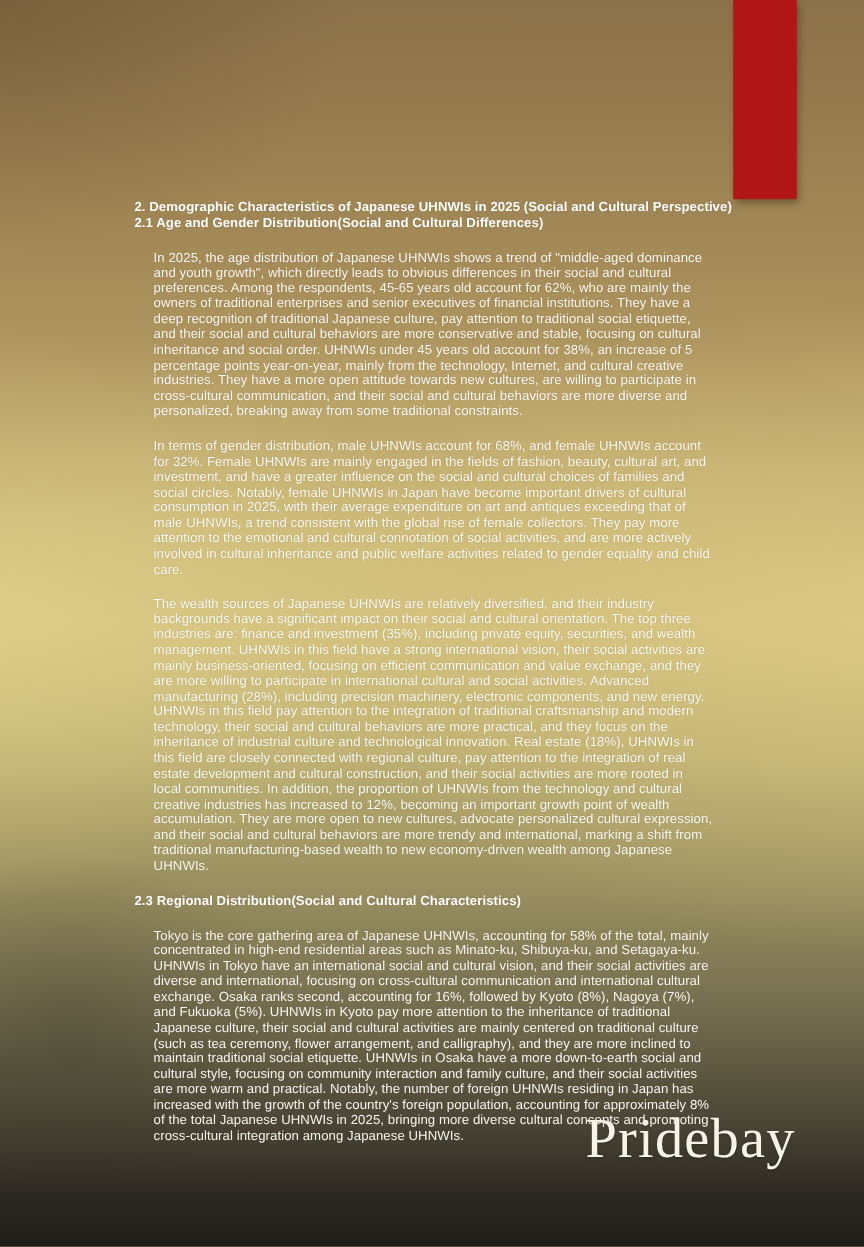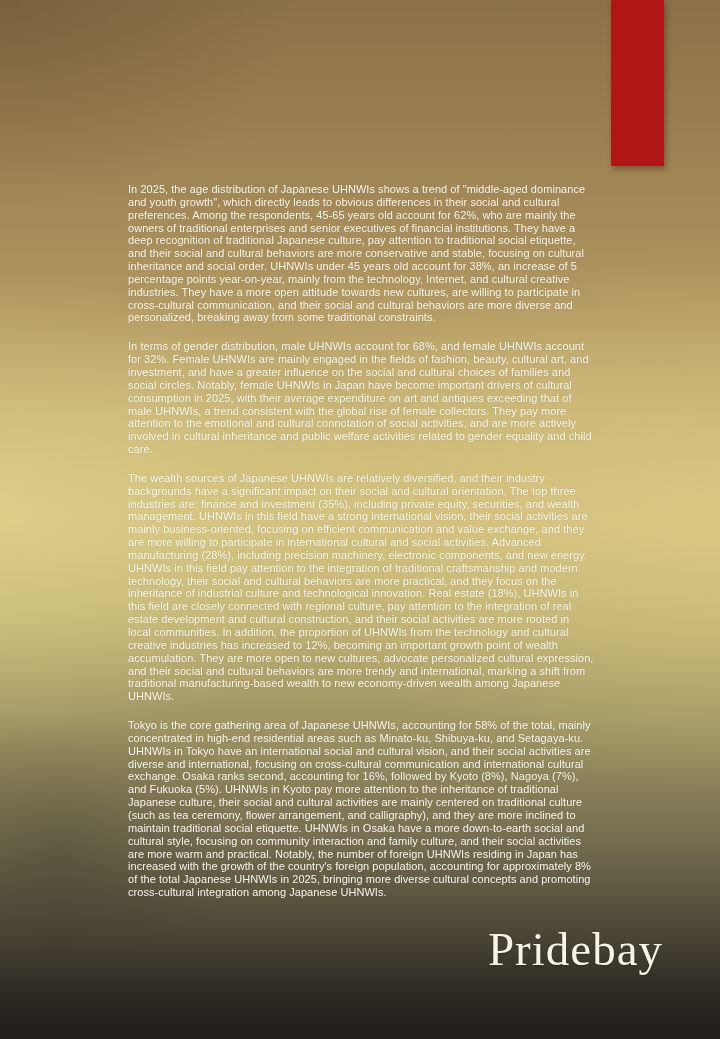--- a/index.html
+++ b/index.html
@@ -61,23 +61,26 @@
   }
 </style>
 </head>
 <body>
 
 <div class="page">
   <div class="bg"></div>
   <div class="red-band" style="background: rgb(177, 22, 22);"></div>
 
   <div class="content">
+    <div class="h">2. Demographic Characteristics of Japanese UHNWIs in 2025 (Social and Cultural Perspective)</div>
 
+    <div class="h">2.1 Age and Gender Distribution(Social and Cultural Differences)</div>
     <p>In 2025, the age distribution of Japanese UHNWIs shows a trend of "middle-aged dominance and youth growth", which directly leads to obvious differences in their social and cultural preferences. Among the respondents, 45-65 years old account for 62%, who are mainly the owners of traditional enterprises and senior executives of financial institutions. They have a deep recognition of traditional Japanese culture, pay attention to traditional social etiquette, and their social and cultural behaviors are more conservative and stable, focusing on cultural inheritance and social order. UHNWIs under 45 years old account for 38%, an increase of 5 percentage points year-on-year, mainly from the technology, Internet, and cultural creative industries. They have a more open attitude towards new cultures, are willing to participate in cross-cultural communication, and their social and cultural behaviors are more diverse and personalized, breaking away from some traditional constraints.</p>
     <p>In terms of gender distribution, male UHNWIs account for 68%, and female UHNWIs account for 32%. Female UHNWIs are mainly engaged in the fields of fashion, beauty, cultural art, and investment, and have a greater influence on the social and cultural choices of families and social circles. Notably, female UHNWIs in Japan have become important drivers of cultural consumption in 2025, with their average expenditure on art and antiques exceeding that of male UHNWIs, a trend consistent with the global rise of female collectors. They pay more attention to the emotional and cultural connotation of social activities, and are more actively involved in cultural inheritance and public welfare activities related to gender equality and child care.</p>
 
     <p>The wealth sources of Japanese UHNWIs are relatively diversified, and their industry backgrounds have a significant impact on their social and cultural orientation. The top three industries are: finance and investment (35%), including private equity, securities, and wealth management. UHNWIs in this field have a strong international vision, their social activities are mainly business-oriented, focusing on efficient communication and value exchange, and they are more willing to participate in international cultural and social activities. Advanced manufacturing (28%), including precision machinery, electronic components, and new energy. UHNWIs in this field pay attention to the integration of traditional craftsmanship and modern technology, their social and cultural behaviors are more practical, and they focus on the inheritance of industrial culture and technological innovation. Real estate (18%), UHNWIs in this field are closely connected with regional culture, pay attention to the integration of real estate development and cultural construction, and their social activities are more rooted in local communities. In addition, the proportion of UHNWIs from the technology and cultural creative industries has increased to 12%, becoming an important growth point of wealth accumulation. They are more open to new cultures, advocate personalized cultural expression, and their social and cultural behaviors are more trendy and international, marking a shift from traditional manufacturing-based wealth to new economy-driven wealth among Japanese UHNWIs.</p>
 
+    <div class="h">2.3 Regional Distribution(Social and Cultural Characteristics)</div>
     <p>Tokyo is the core gathering area of Japanese UHNWIs, accounting for 58% of the total, mainly concentrated in high-end residential areas such as Minato-ku, Shibuya-ku, and Setagaya-ku. UHNWIs in Tokyo have an international social and cultural vision, and their social activities are diverse and international, focusing on cross-cultural communication and international cultural exchange. Osaka ranks second, accounting for 16%, followed by Kyoto (8%), Nagoya (7%), and Fukuoka (5%). UHNWIs in Kyoto pay more attention to the inheritance of traditional Japanese culture, their social and cultural activities are mainly centered on traditional culture (such as tea ceremony, flower arrangement, and calligraphy), and they are more inclined to maintain traditional social etiquette. UHNWIs in Osaka have a more down-to-earth social and cultural style, focusing on community interaction and family culture, and their social activities are more warm and practical. Notably, the number of foreign UHNWIs residing in Japan has increased with the growth of the country's foreign population, accounting for approximately 8% of the total Japanese UHNWIs in 2025, bringing more diverse cultural concepts and promoting cross-cultural integration among Japanese UHNWIs.</p>
   </div>
 
   <div class="logo">Pridebay</div>
 </div>
 
 </body></html>

